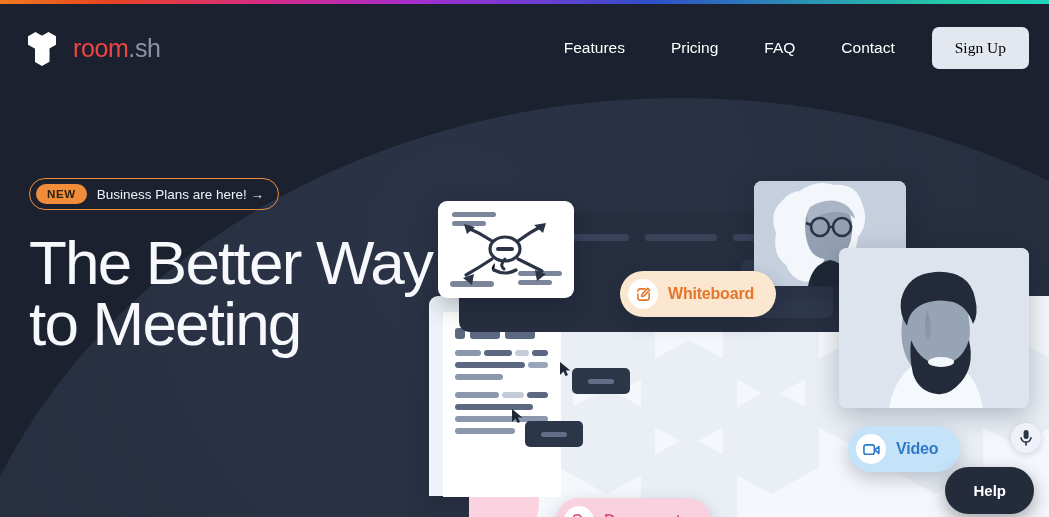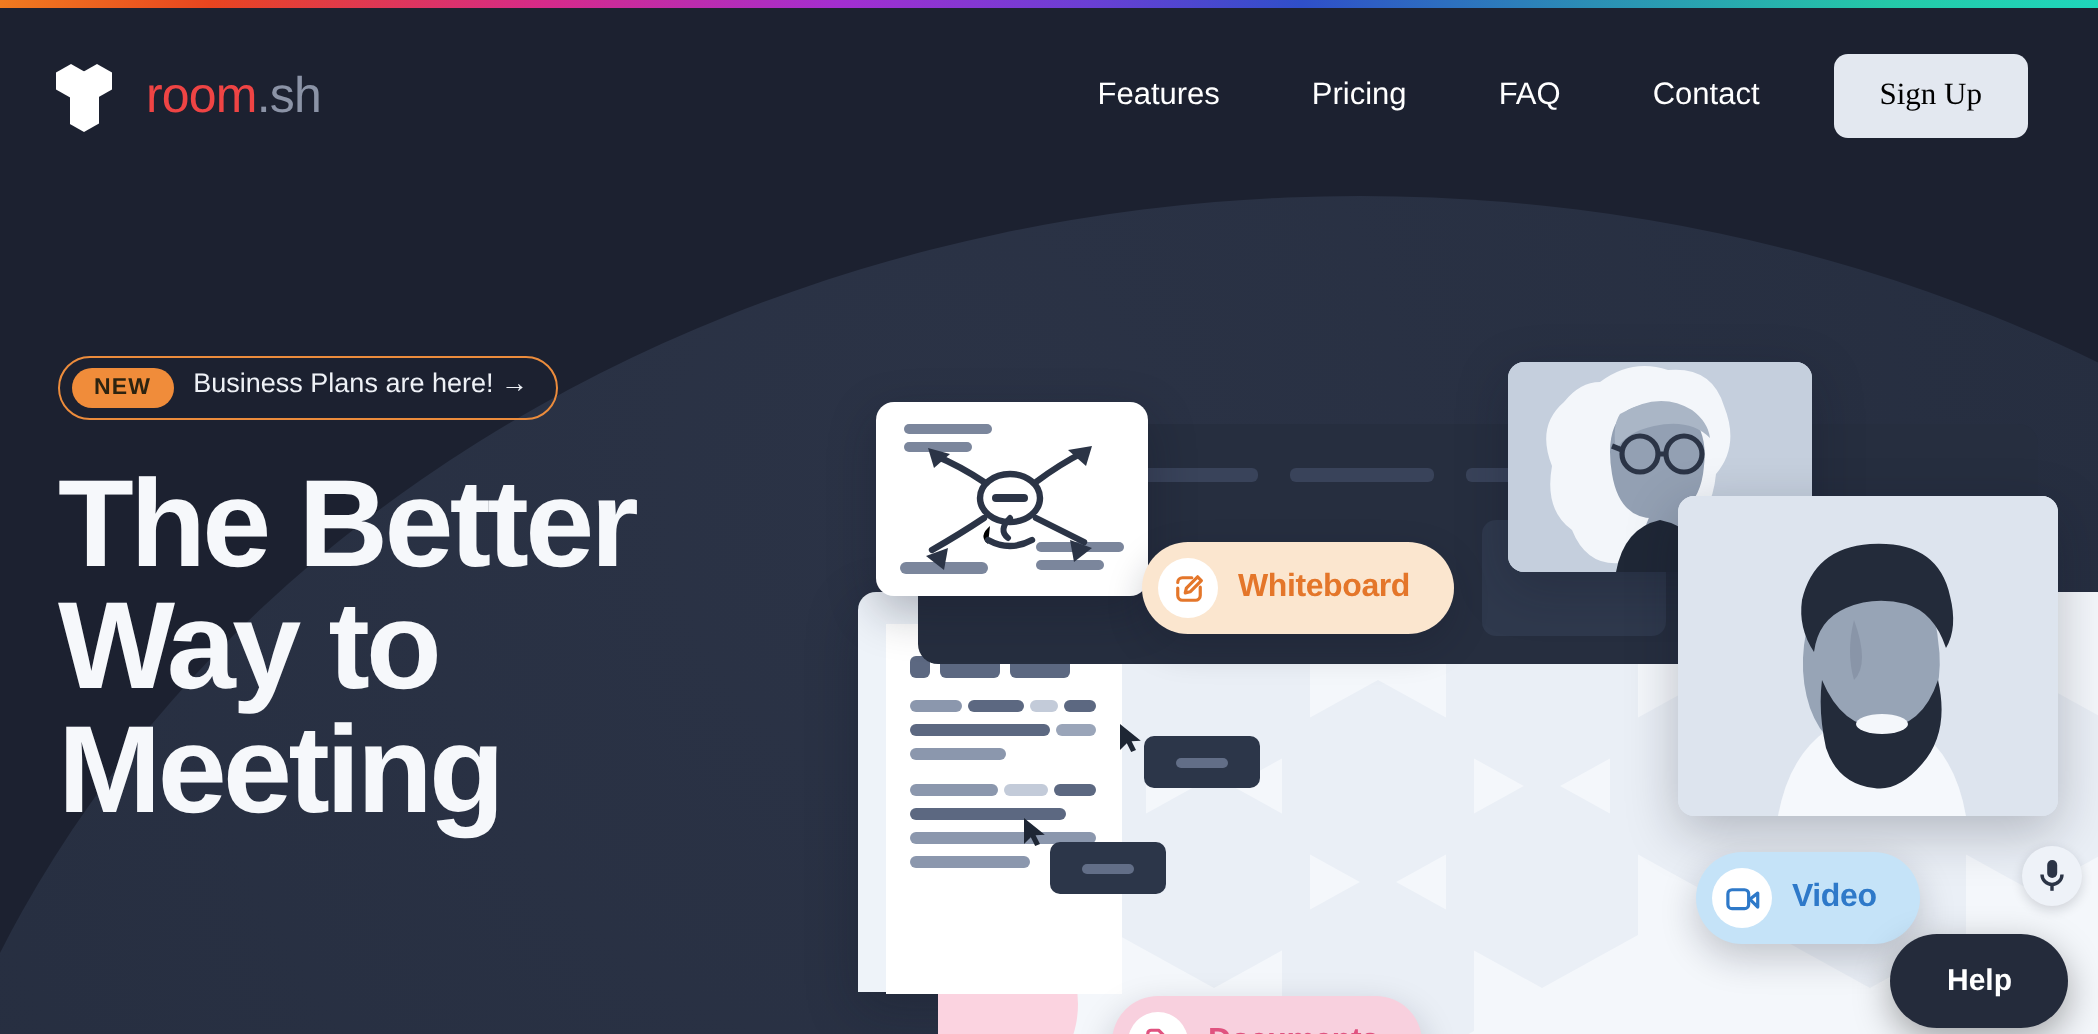--- a/index.html
+++ b/index.html
@@ -42,51 +42,51 @@
   }
   .lm1{ left:0; top:0; }
   .lm2{ left:13px; top:0; }
   .lm3{ left:6.5px; top:9px; background:#fff !important; }
   .lm4{ left:6.5px; top:17px; }
   .logo-text{ font-size:25px; letter-spacing:-0.4px; font-weight:500; }
   .logo-text .nm{ color:#ef4444; }
   .logo-text .sh{ color:#8b93a6; }
 
   .nav{
-    margin-left:auto; margin-right:35px;
+    margin-left:auto; margin-right:20px;
     display:flex; align-items:center; gap:0px;
   }
   .nav a{
     color:#ffffff; text-decoration:none; font-size:15.5px;
     padding:10px 23px; font-weight:400; white-space:nowrap;
   }
   .signup{
     margin-left:14px;
     background:#e3e8f0; color:#000000;
     font-size:15.5px; border:none; border-radius:7px;
     padding:12px 23px; cursor:pointer;
     font-family:Liberation Serif, serif;
   }
 
   
   .hero-copy{ position:absolute; left:29px; top:178px; z-index:30; width:420px; }
   .badge{
-    display:inline-flex; align-items:flex-start; gap:10px;
+    display:inline-flex; align-items:center; gap:10px;
     border:1.5px solid #ec8c3c; border-radius:999px;
     padding:5px 14px 5px 6px; cursor:pointer;
   }
   .badge .new{
     background:#f08c3a; color:#2c2310; font-size:11.5px; font-weight:bold;
     letter-spacing:0.6px; border-radius:999px; padding:4px 11px;
   }
   .badge .btxt{ font-size:13.5px; color:#eef1f6; font-weight:500; }
 
   h1.headline{
     margin-top:22px;
-    font-size:62px; line-height:0.99; font-weight:bold;
+    font-size:62px; line-height:0.99; font-weight:normal;
     letter-spacing:-1.8px; color:#f6f8fb;
   }
   p.sub{
     margin-top:22px;
     font-size:25px; line-height:1.38; color:#9aa4ba; font-weight:400;
     letter-spacing:-0.2px;
   }
 
   
   .illus{
@@ -152,21 +152,21 @@
     border-radius:999px; padding:8px 22px 8px 8px; z-index:30;
     box-shadow:0 7px 18px rgba(18,24,40,.22);
     cursor:pointer; white-space:nowrap;
   }
   .pill .ic{
     width:30px; height:30px; border-radius:50%; background:#ffffff;
     display:flex; align-items:center; justify-content:center; flex:0 0 auto;
   }
   .pill .lb{ font-size:16px; font-weight:bold; letter-spacing:-0.2px; }
 
-  .pill-wb{ left:571px; top:271px; background:#fbe6cf; }
+  .pill-wb{ left:620px; top:271px; background:#fbe6cf; }
   .pill-wb .lb{ color:#e4762a; }
   .pill-vd{ left:848px; top:426px; background:#c5e3f8; }
   .pill-vd .lb{ color:#2e79c9; }
   .pill-doc{ left:556px; top:498px; background:#f8d0de; }
   .pill-doc .lb{ color:#e0527f; }
 
   
   .cursor{ position:absolute; z-index:26; }
   .ctag{
     position:absolute; background:#2c3649; border-radius:5px;

